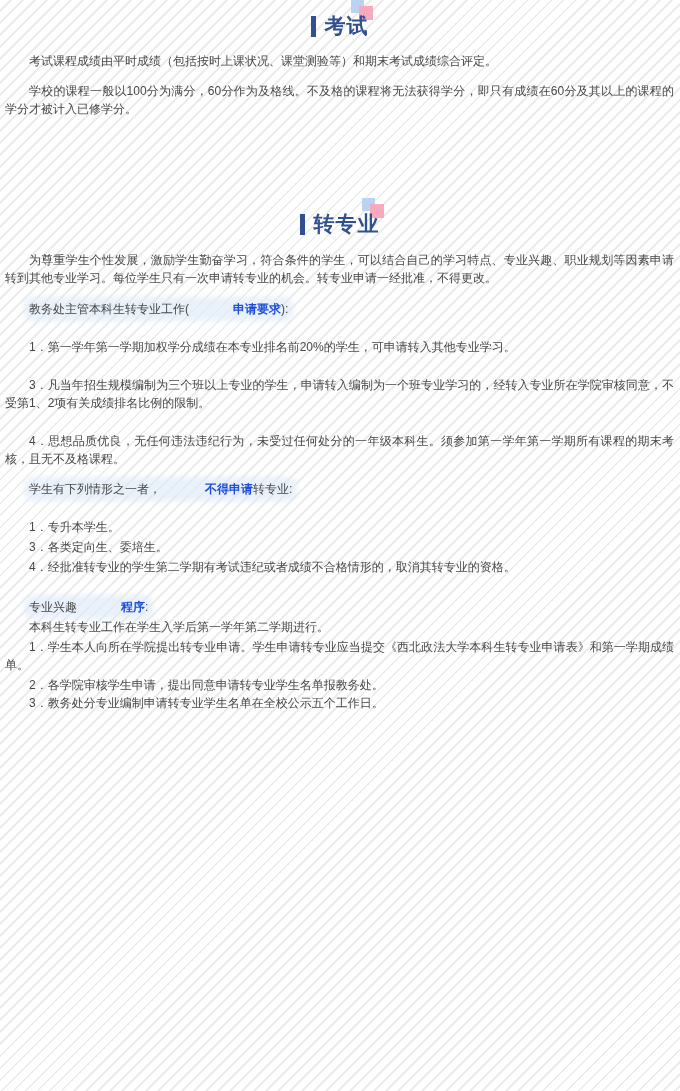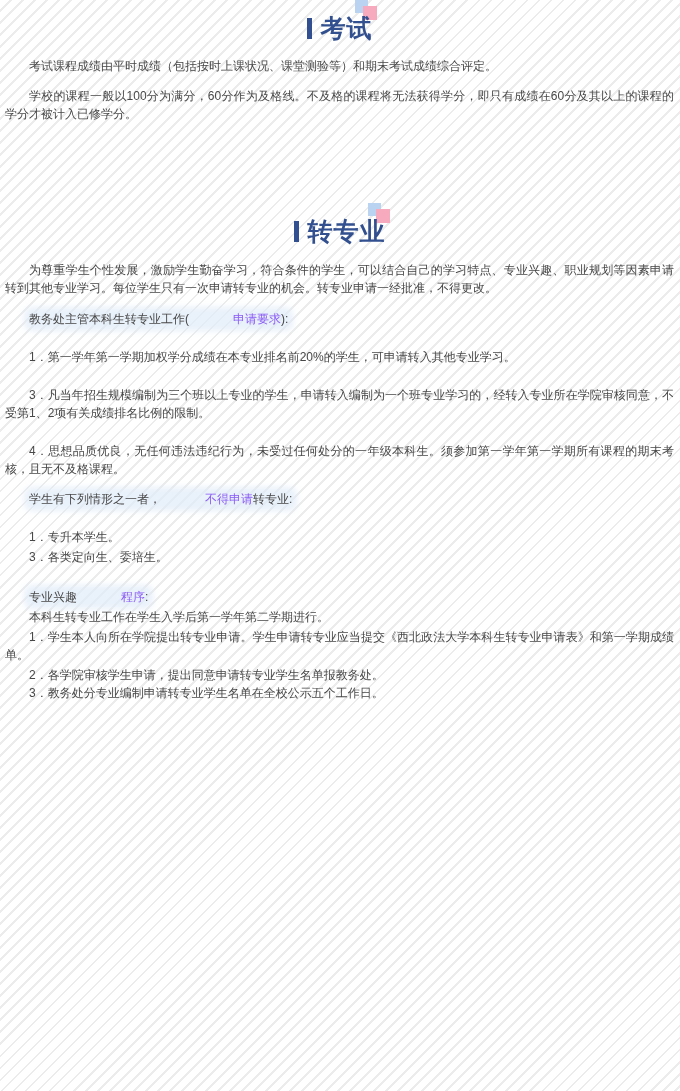--- a/index.html
+++ b/index.html
@@ -29,21 +29,21 @@
     display: flex;
     align-items: center;
   }
   .title-bar {
     width: 5px;
     height: 21px;
     background: #32508f;
     margin-right: 9px;
   }
   .title-text {
-    font-size: 25px;
+    font-size: 21px;
     font-weight: 600;
     letter-spacing: 1px;
     color: #32508f;
     position: relative;
     z-index: 2;
   }
   .decor {
     position: absolute;
     top: -12px;
     right: -6px;
@@ -64,21 +64,21 @@
     background: #f7a9be;
   }
   
   p {
     margin: 0;
     font-size: 12px;
     line-height: 18px;
     text-indent: 2em;
     text-align: justify;
   }
-  b { font-weight: normal; color: #8b5cf6; padding-left: 44px; }
+  b { font-weight: bold; color: #1d4ed8; padding-left: 44px; }
   .hl {
     background: rgba(223, 234, 248, 0.68);
     box-shadow: 0 0 6px 5px rgba(223, 234, 248, 0.68);
     border-radius: 3px;
   }
   .mt0  { margin-top: 0; }
   .mt2  { margin-top: 2px; }
   .mt8  { margin-top: 20px; }
   .mt12 { margin-top: 12px; }
   .mt13 { margin-top: 13px; }
@@ -120,20 +120,21 @@
   <p class="mt13"><span class="hl"><span>教务处主管本科生转专业工作(</span><b>申请要求</b><span>):</span></span></p>
 
   <p class="mt8">1．第一学年第一学期加权学分成绩在本专业排名前20%的学生，可申请转入其他专业学习。</p>
   <p class="mt8">3．凡当年招生规模编制为三个班以上专业的学生，申请转入编制为一个班专业学习的，经转入专业所在学院审核同意，不受第1、2项有关成绩排名比例的限制。</p>
   <p class="mt8">4．思想品质优良，无任何违法违纪行为，未受过任何处分的一年级本科生。须参加第一学年第一学期所有课程的期末考核，且无不及格课程。</p>
 
   <p class="mt12"><span class="hl"><span>学生有下列情形之一者，</span><b>不得申请</b><span>转专业:</span></span></p>
 
   <p class="mt8">1．专升本学生。</p>
   <p class="mt2">3．各类定向生、委培生。</p>
+  <p class="mt2">4．经批准转专业的学生第二学期有考试违纪或者成绩不合格情形的，取消其转专业的资格。</p>
 
   <p class="mt22"><span class="hl"><span>专业兴趣</span><b>程序</b><span>:</span></span></p>
 
   <p class="mt2">本科生转专业工作在学生入学后第一学年第二学期进行。</p>
   <p class="mt2">1．学生本人向所在学院提出转专业申请。学生申请转专业应当提交《西北政法大学本科生转专业申请表》和第一学期成绩单。</p>
   <p class="mt2">2．各学院审核学生申请，提出同意申请转专业学生名单报教务处。</p>
   <p class="mt0">3．教务处分专业编制申请转专业学生名单在全校公示五个工作日。</p>
 
 </div>
 

